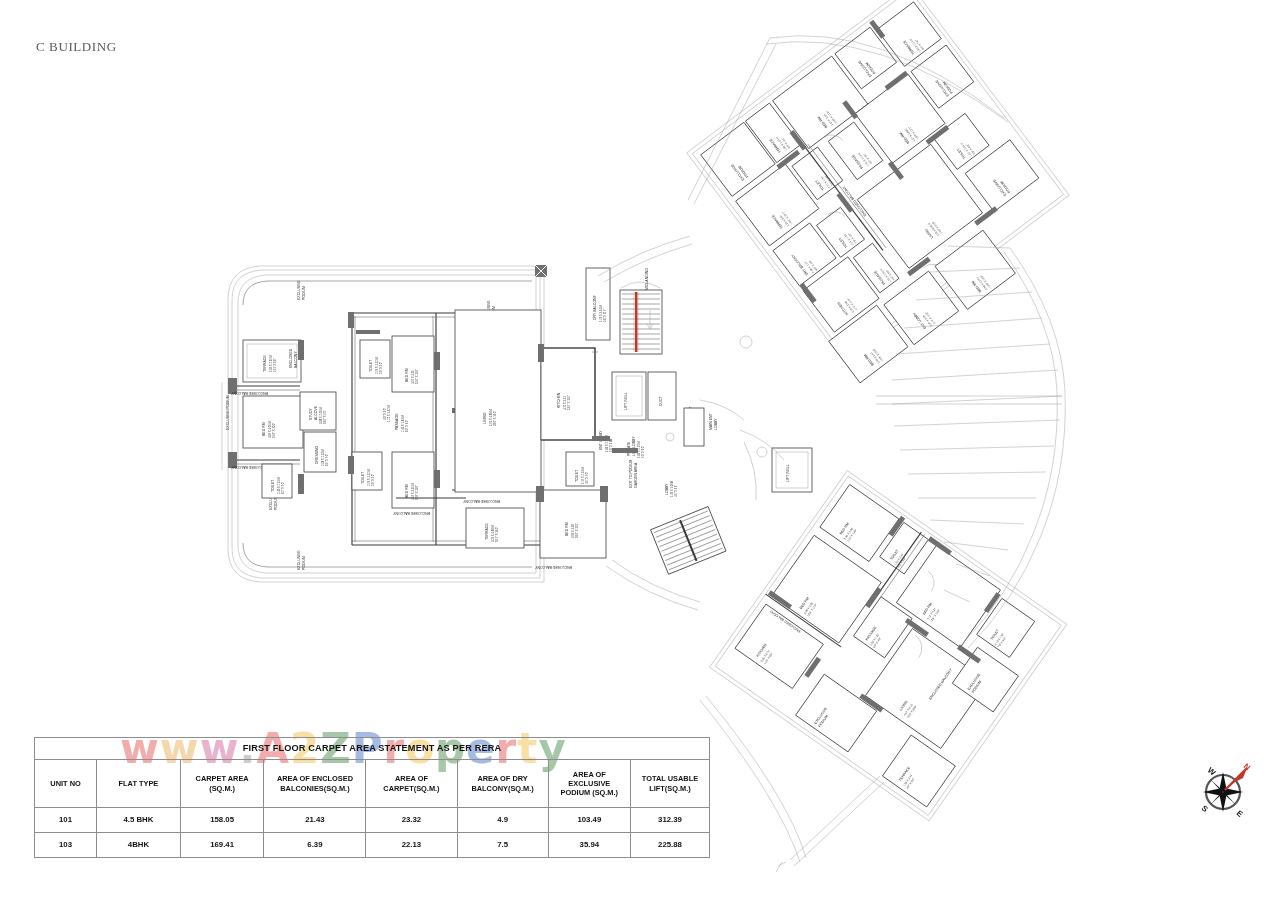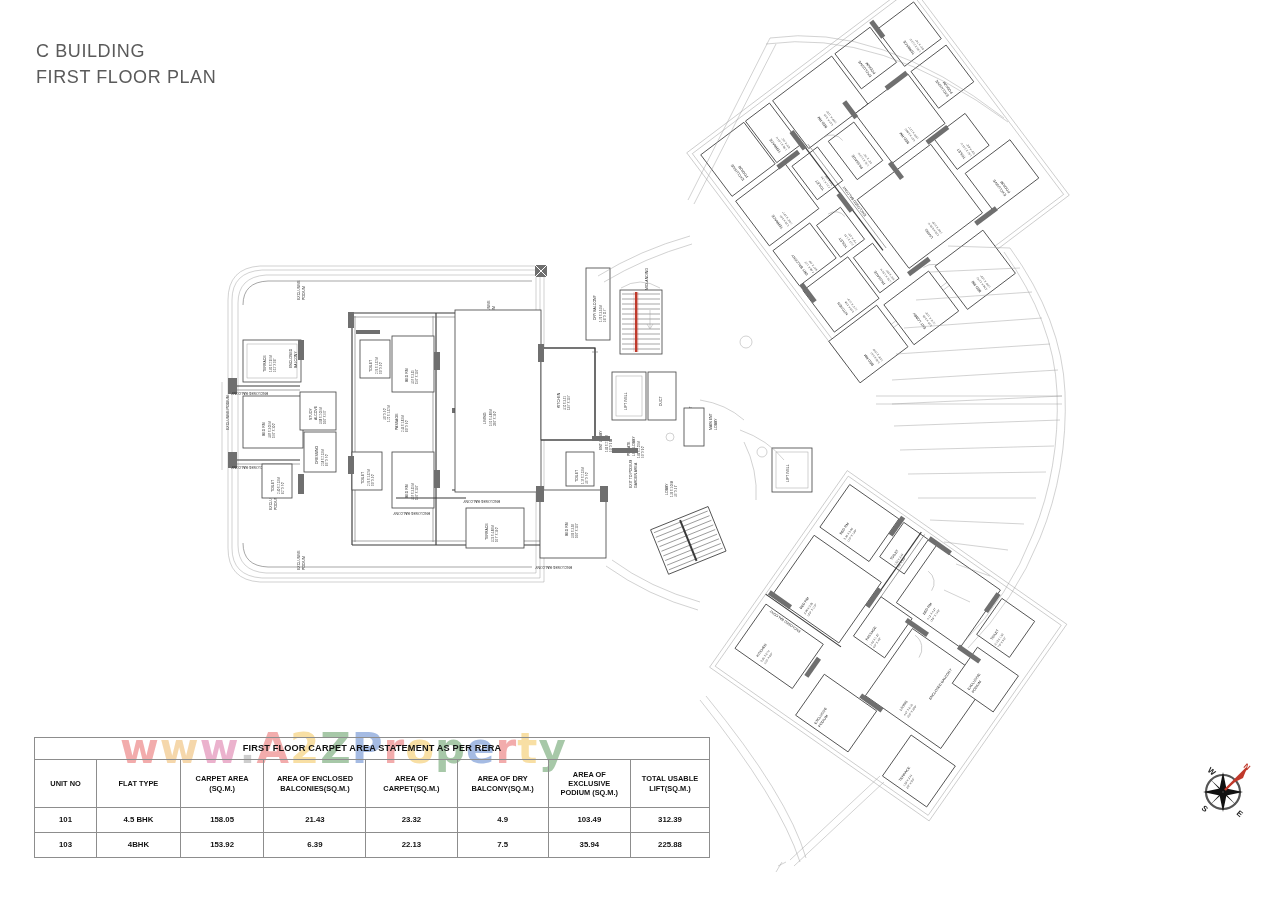--- a/index.html
+++ b/index.html
@@ -1,21 +1,21 @@
 <!DOCTYPE html>
 <html><head>
 <meta charset="utf-8">
 <style>
   html,body{margin:0;padding:0;background:#ffffff;}
   body{width:1280px;height:924px;position:relative;overflow:hidden;
        font-family:"Liberation Sans","DejaVu Sans",sans-serif;color:#222;}
 
   
   #title-block{position:absolute;left:36px;top:38px;line-height:1.45;}
-  #title-block .t-line{font-size:18px;letter-spacing:.6px;color:#5a5a5a;font-weight:400;}
+  #title-block .t-line{font-size:13px;letter-spacing:.6px;color:#5a5a5a;font-weight:400;font-family:Liberation Serif, serif;}
 
   
   #plan-canvas{position:absolute;left:0;top:0;width:1280px;height:924px;}
   #plan-canvas svg{display:block;}
 
   
   #watermark{position:absolute;left:120px;top:724px;width:660px;height:80px;
              pointer-events:none;user-select:none;}
   #watermark .wm{font-size:42px;font-weight:700;letter-spacing:1px;
                  font-family:"DejaVu Sans",sans-serif;opacity:.42;white-space:nowrap;}
@@ -36,21 +36,20 @@
   col.c-pod{width:12.2%}  col.c-total{width:11.7%}
 
   
   #compass{position:absolute;left:1183px;top:748px;width:84px;height:84px;}
 </style>
 </head>
 <body>
 
 <div id="title-block">
   <div class="t-line">C BUILDING</div>
-  <div class="t-line">FIRST FLOOR PLAN</div>
 </div>
 
 <div id="plan-canvas">
 <svg width="1280" height="924" viewBox="0 0 1280 924" xmlns="http://www.w3.org/2000/svg">
   <defs>
     <style>
       .w  {fill:none;stroke:#3b3b3b;stroke-width:1.15;}
       .wt {fill:none;stroke:#6b6b6b;stroke-width:.6;}
       .wf {fill:none;stroke:#9a9a9a;stroke-width:.45;}
       .sw {fill:#6f6f6f;stroke:none;}
@@ -603,21 +602,21 @@
           <td>158.05</td>
           <td>21.43</td>
           <td>23.32</td>
           <td>4.9</td>
           <td>103.49</td>
           <td>312.39</td>
         </tr>
         <tr>
           <td>103</td>
           <td>4BHK</td>
-          <td>153.92</td>
+          <td>169.41</td>
           <td>6.39</td>
           <td>22.13</td>
           <td>7.5</td>
           <td>35.94</td>
           <td>225.88</td>
         </tr>
       </tbody>
   </table>
 </div>
 

